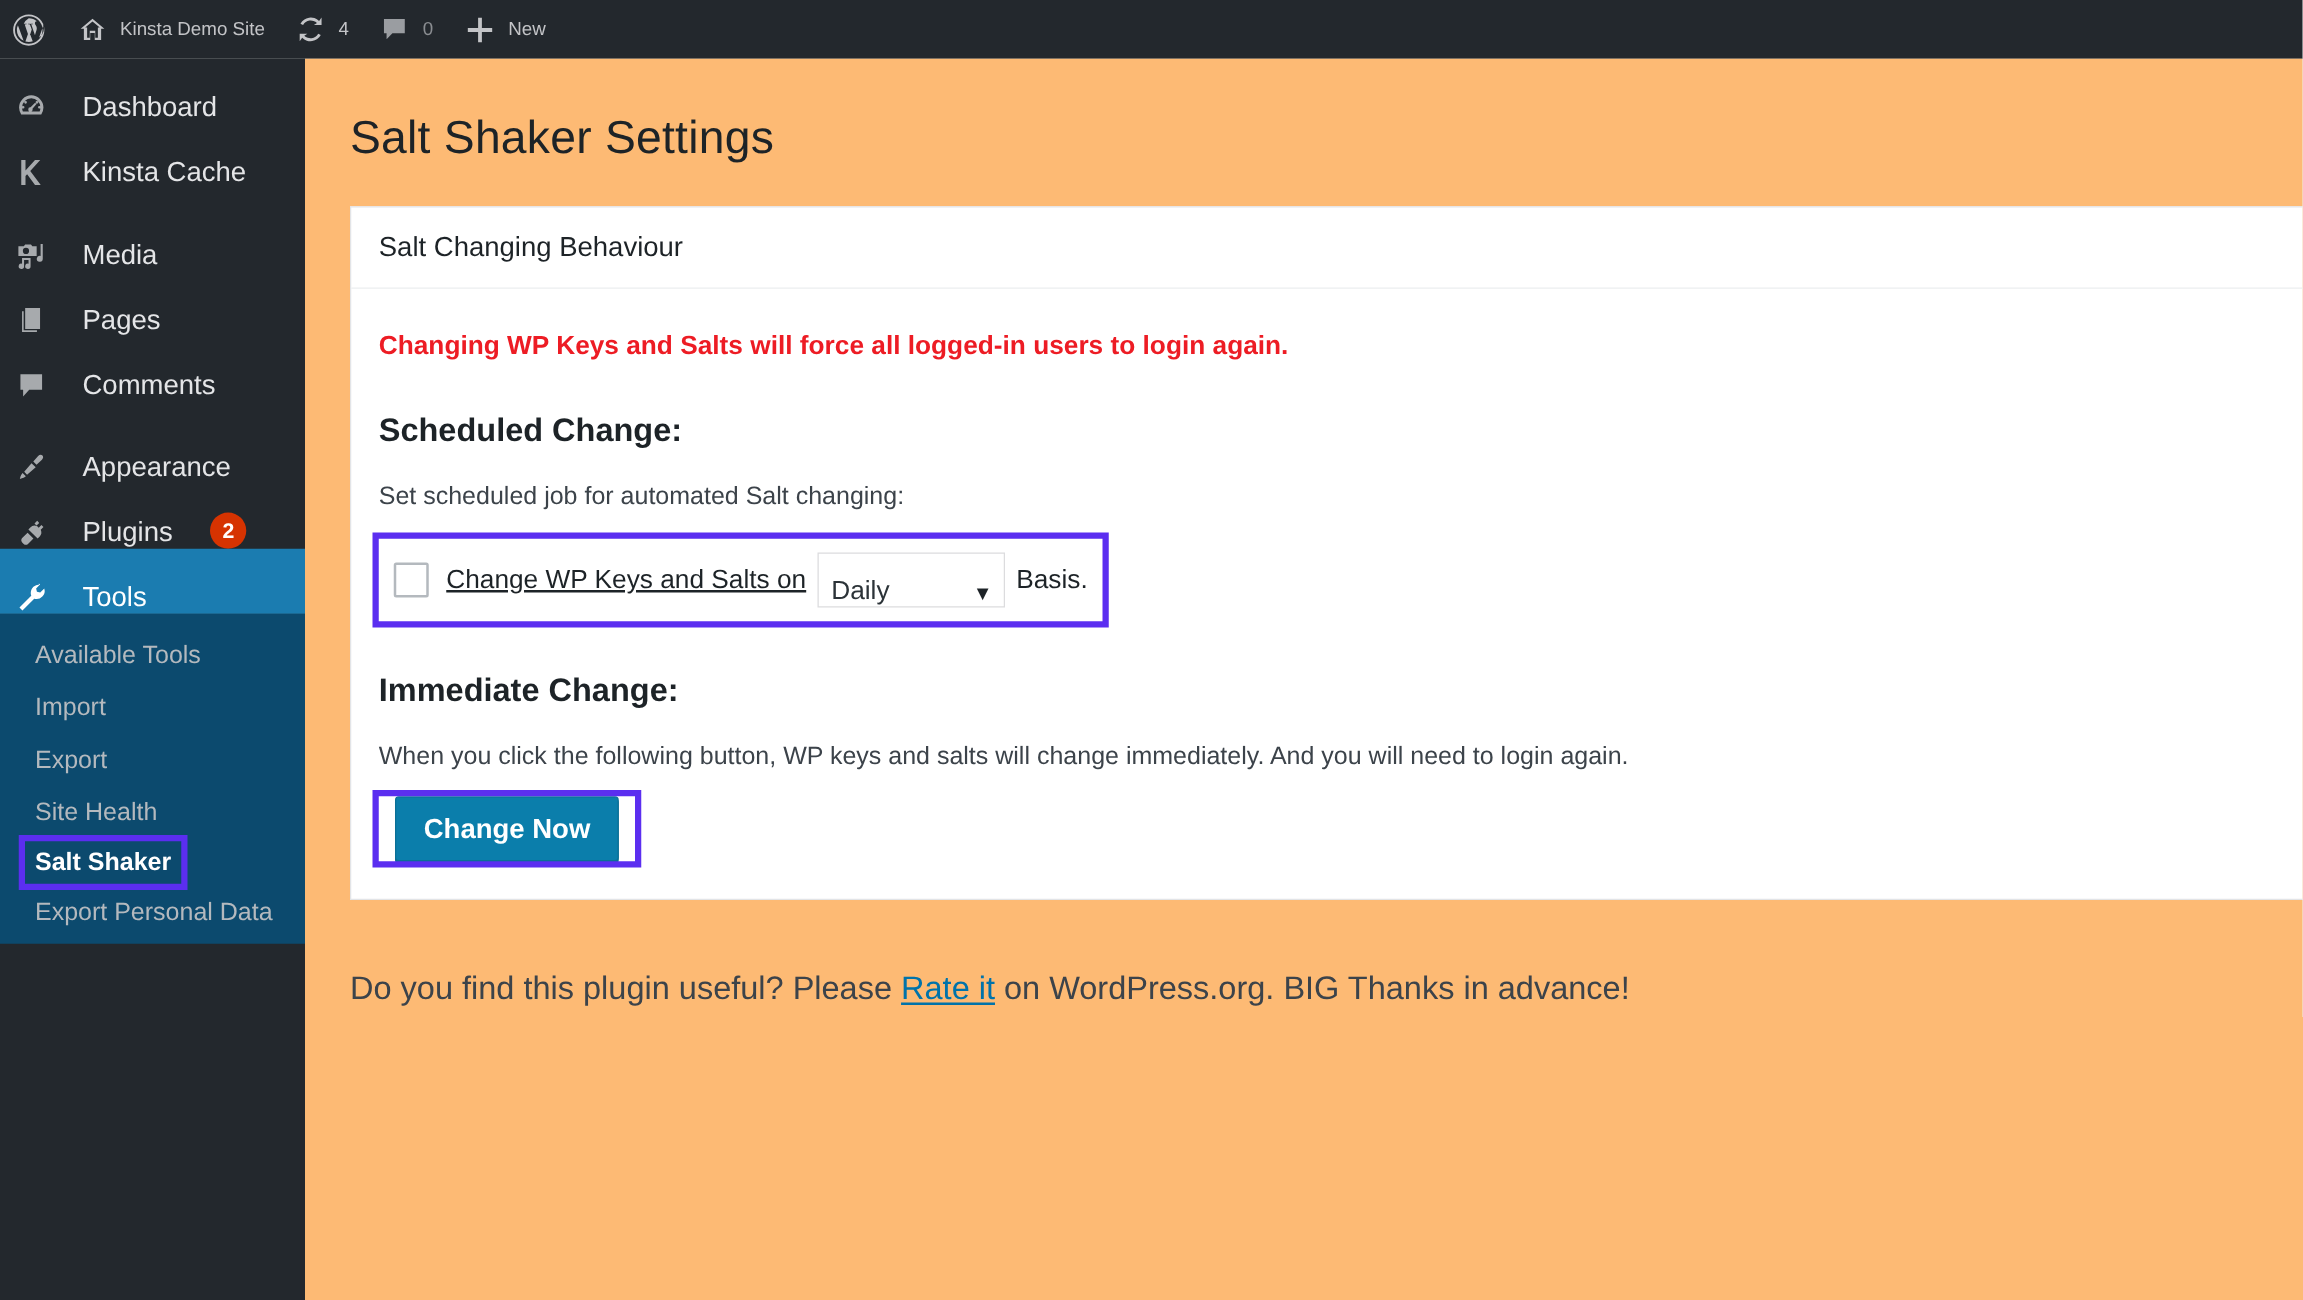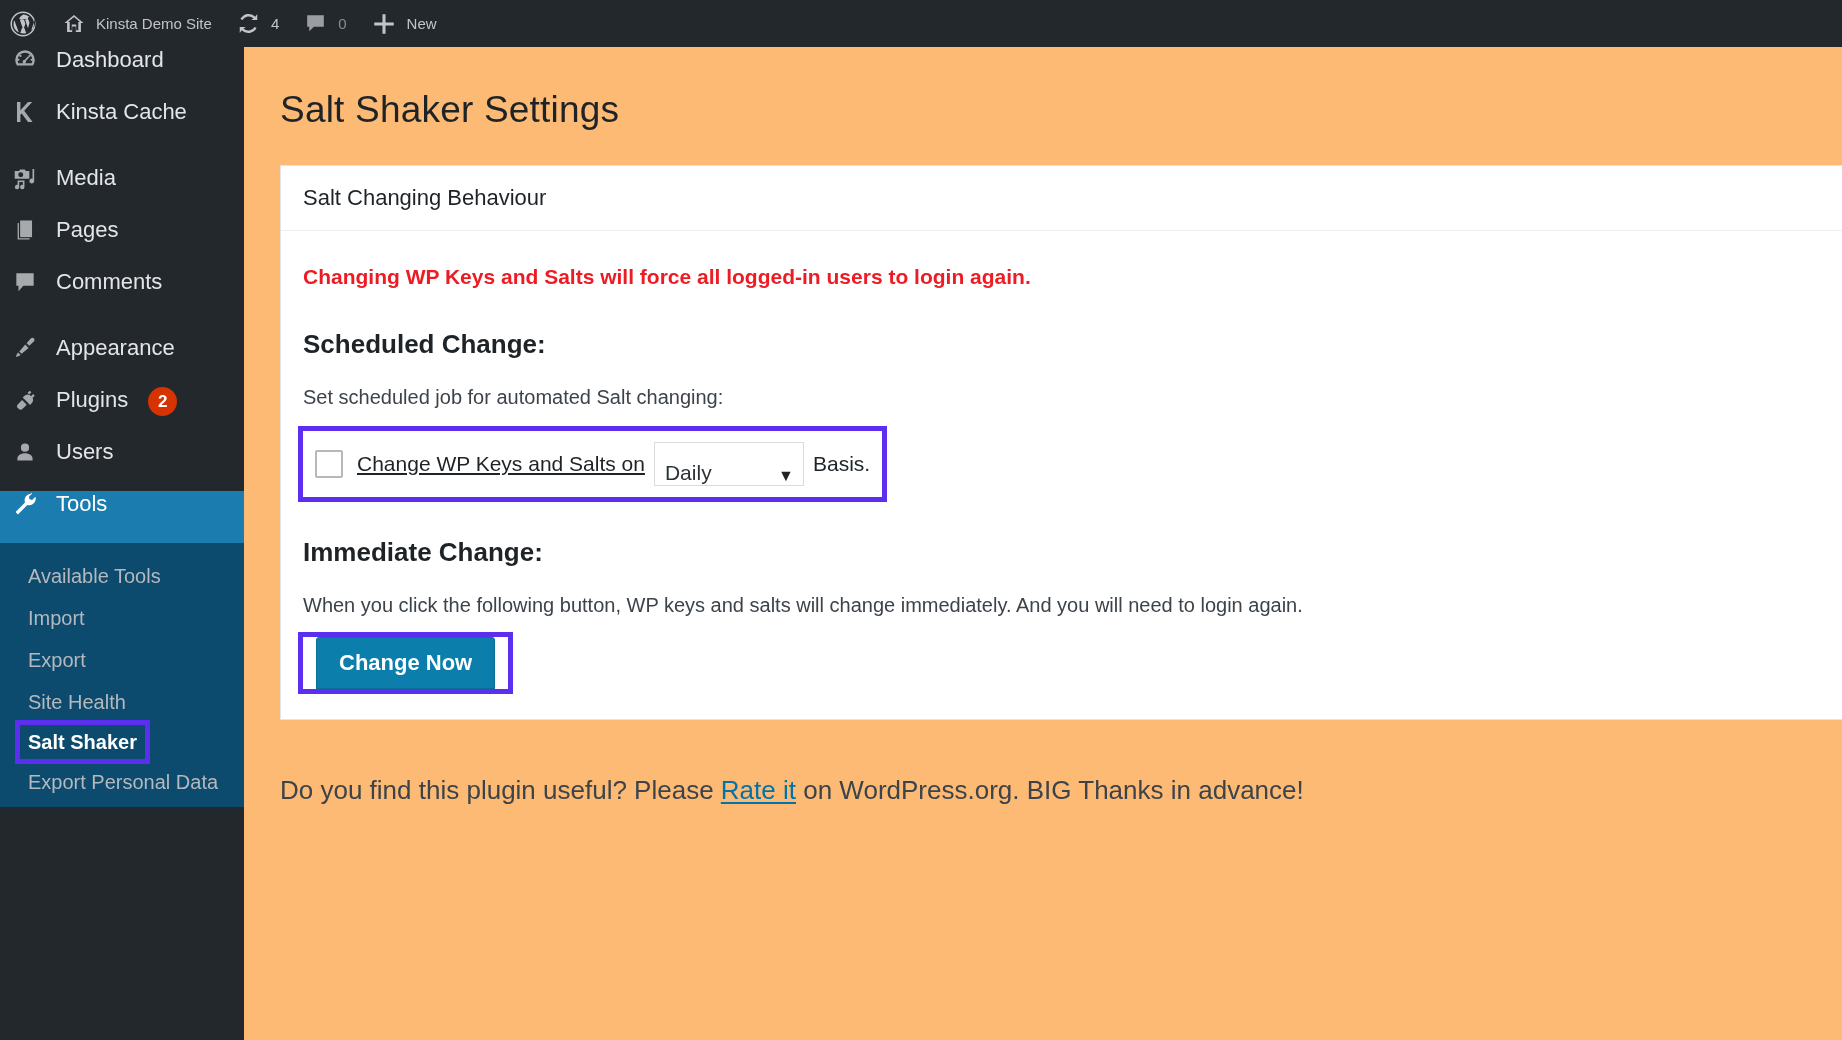--- a/index.html
+++ b/index.html
@@ -27,21 +27,21 @@
   .ab-icon { display: inline-flex; align-items: center; justify-content: center; }
   .ab-icon svg { display: block; }
 
   
   .sidebar {
     position: absolute; top: 47px; left: 0;
     width: 244px; height: 993px;
     background: #23282d;
   }
   .menu-item {
-    display: flex; align-items: flex-start; gap: 14px;
+    display: flex; align-items: flex-end; gap: 24px;
     height: 52px; padding-left: 8px;
     color: #e4e5e7; font-size: 22px; white-space: nowrap;
     position: relative;
   }
   .menu-item .m-ico {
     width: 34px; display: flex; align-items: center; justify-content: center;
     flex: 0 0 34px;
   }
   .menu-item.current {
     background: #1b7cb0; color: #fff; font-weight: normal;
@@ -282,29 +282,20 @@
     <span class="m-ico">
       <svg width="26" height="26" viewBox="0 0 24 24" fill="#a7aaad">
         <path d="M16.4 3.4l1.5 1.5-2 2 1.6 1.6 2-2 1.5 1.5-2 2a4.5 4.5 0 01-.9 5.1l-1.4 1.4-6.8-6.8 1.4-1.4a4.5 4.5 0 015.1-.9l-2-2 2-2z"></path>
         <path d="M9.3 12.1l4.3 4.3-4 4c-.9.9-2.3.9-3.2 0l-1.1-1.1c-.9-.9-.9-2.3 0-3.2l4-4z"></path>
       </svg>
     </span>
     <span>Plugins</span>
     <span class="badge">2</span>
   </div>
 
-  <div class="menu-item">
-    <span class="m-ico">
-      <svg width="26" height="26" viewBox="0 0 24 24" fill="#a7aaad">
-        <path d="M12 4.2a3.8 3.8 0 110 7.6 3.8 3.8 0 010-7.6z"></path>
-        <path d="M12 13.2c4 0 7 2.2 7 4.9v1.7H5v-1.7c0-2.7 3-4.9 7-4.9z"></path>
-      </svg>
-    </span>
-    <span>Users</span>
-  </div>
 
   <div class="menu-item current">
     <span class="m-ico">
       <svg width="26" height="26" viewBox="0 0 24 24" fill="#ffffff">
         <path d="M17.6 2.6a6 6 0 00-5.6 8.1L3.3 19.4l2.2 2.2 8.7-8.7a6 6 0 007.4-7.6l-3 3-2.4-.6-.6-2.4 3-3a6 6 0 00-1-.7z"></path>
       </svg>
     </span>
     <span>Tools</span>
   </div>
 

